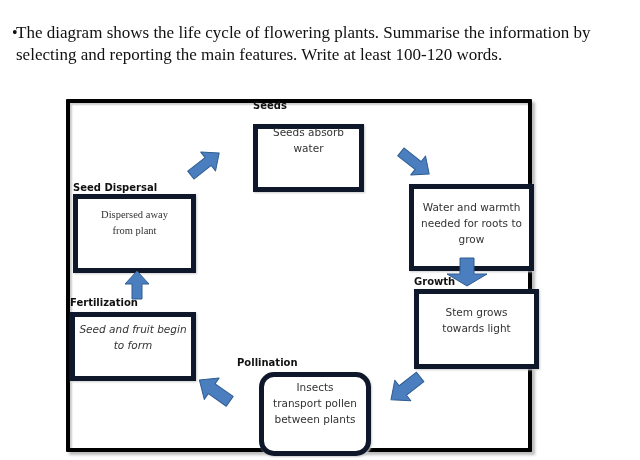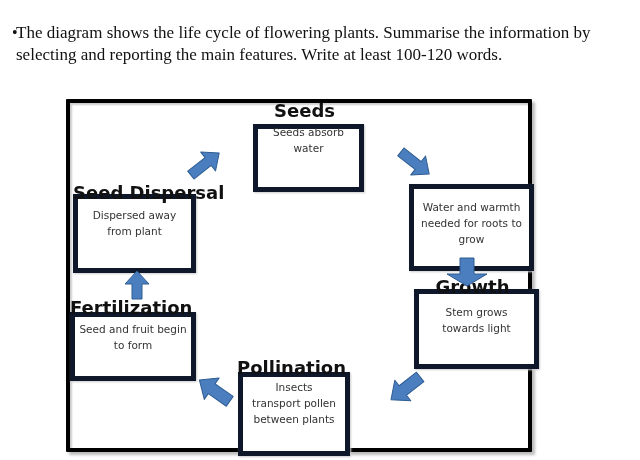--- a/index.html
+++ b/index.html
@@ -24,21 +24,21 @@
     box-shadow: 3px 3px 3px #bbb, inset 2px 2px 2px #ccc;
     background: #fff;
   }
   .stage {
     position: absolute; border: 5px solid #0f172a; background: #fff;
     box-shadow: 1px 1px 2px #ccc;
     font-family: "DejaVu Sans", sans-serif; text-align: center;
   }
   .stage-title {
     position: absolute; font-family: "DejaVu Sans", sans-serif;
-    font-weight: bold; font-size: 18px; color: #111; text-align: center;
+    font-weight: bold; font-size: 10px; color: #111; text-align: left;
     white-space: nowrap;
   }
   .stage-desc {
     font-size: 10.5px; line-height: 16px; color: #333; padding: 0 4px; margin-top: 10px;
   }
   svg.arrow { position: absolute; overflow: visible; }
 </style>
 </head>
 <body>
 
@@ -55,32 +55,32 @@
 <div class="stage-title" style="left:253px; top:100px; width:103px;">Seeds</div>
 
 <div class="stage" style="left:409px; top:184px; width:115px; height:77px;">
   <div class="stage-desc" style="padding:0 6px;">Water and warmth needed for roots to grow</div>
 </div>
 
 <div class="stage" style="left:414px; top:289px; width:115px; height:70px;text-align:center;">
   <div class="stage-desc" style="margin-top:10px; padding:0 20px;">Stem grows towards light</div>
 </div>
 
-<div class="stage" style="left:238px; top:372px; width:102px; height:74px;">
+<div class="stage" style="left:259px; top:372px; width:102px; height:74px;border-radius:15px;">
   <div class="stage-desc" style="margin-top:2px; padding:0 8px;">Insects transport pollen between plants</div>
 </div>
 <div class="stage-title" style="left:237px; top:357px; width:103px;">Pollination</div>
 
-<div class="stage" style="left:70px; top:312px; width:116px; height:59px;">
+<div class="stage" style="left:70px; top:312px; width:116px; height:59px;font-style:italic;">
   <div class="stage-desc" style="margin-top:4px; padding:0 2px;">Seed and fruit begin to form</div>
 </div>
 <div class="stage-title" style="left:70px; top:297px; width:116px;">Fertilization</div>
 
 <div class="stage" style="left:73px; top:194px; width:113px; height:69px;">
-  <div class="stage-desc" style="margin-top:8px; padding:0 12px;">Dispersed away from plant</div>
+  <div class="stage-desc" style="margin-top:8px; padding:0 12px;font-family:Liberation Serif, serif;">Dispersed away from plant</div>
 </div>
 <div class="stage-title" style="left:73px; top:182px; width:113px;">Seed Dispersal</div>
 
 <div class="stage-title" style="left:414px; top:276px; width:117px;">Growth</div>
 
 <svg class="arrow" style="left:184px; top:146px;" width="42" height="36" viewBox="0 0 42 36">
   <g transform="translate(21,18) rotate(-38)">
     <path class="arrow-path" d="M-18,-5 L4,-5 L4,-12 L18,0 L4,12 L4,5 L-18,5 Z" fill="#4a7ebf" stroke="#2f5c91" stroke-width="1" stroke-linejoin="round"></path>
   </g>
 </svg>

